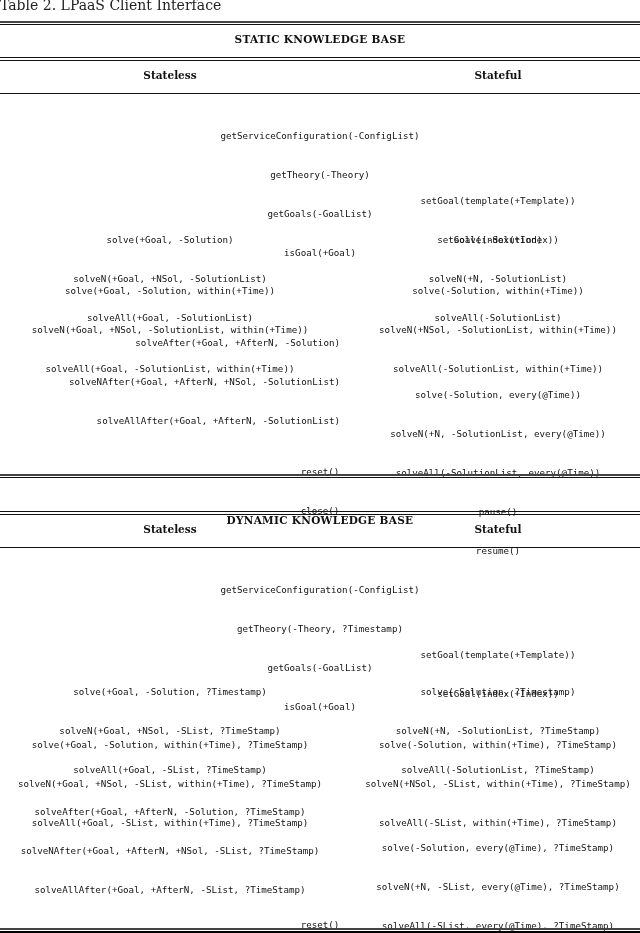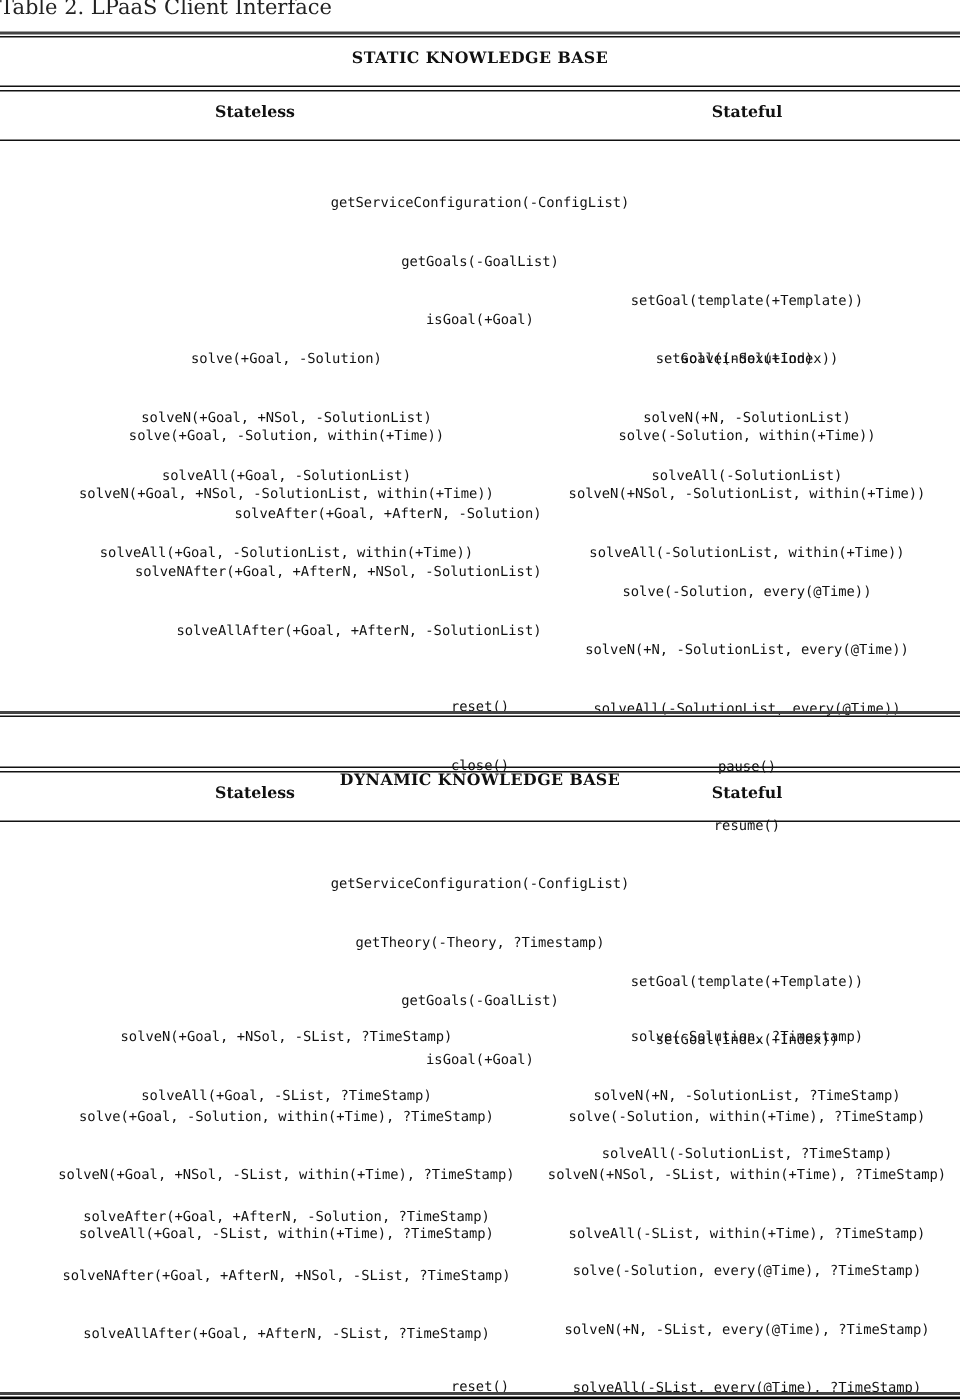--- a/index.html
+++ b/index.html
@@ -6,39 +6,40 @@
   body { width: 640px; height: 933px; position: relative; overflow: hidden; color: #111; }
   .caption { position: absolute; left: 0; top: -3px; font-family: "DejaVu Serif", "Liberation Serif", serif; font-size: 14px; color: #222; white-space: nowrap; }
   .rule { position: absolute; left: 0; width: 640px; background: #111; }
   .thick { height: 2px; background: #444; }
   .thin { height: 1px; background: #111; }
   .sec-title { position: absolute; left: 0; width: 640px; text-align: center; font-family: "DejaVu Serif", "Liberation Serif", serif; font-weight: bold; font-size: 10.5px; letter-spacing: 0.3px; color: #111; }
   .col-head { position: absolute; width: 340px; text-align: center; font-family: "DejaVu Serif", "Liberation Serif", serif; font-weight: bold; font-size: 10.5px; color: #111; }
   .block { position: absolute; text-align: center; font-family: "DejaVu Sans Mono", "Liberation Mono", monospace; font-size: 9.2px; line-height: 13px; color: #111; white-space: pre; }
   .block div { height: 13px; }
   .span-block { left: 0; width: 640px; }
-  .left-block { left: 0; width: 340px; padding-left: 21px; }
+  .left-block { left: 0; width: 340px; }
   .right-block { left: 340px; width: 316px; }
 </style>
 </head>
 <body>
 
 <div class="caption">Table 2. LPaaS Client Interface</div>
 
 <div class="rule thick" style="top:21px;"></div>
 <div class="rule thin" style="top:24px;"></div>
 <div class="sec-title" style="top:33px;">STATIC KNOWLEDGE BASE</div>
 <div class="rule thin" style="top:57px;"></div>
 <div class="rule thin" style="top:60px;"></div>
 <div class="col-head" style="left:0; top:69px;">Stateless</div>
 <div class="col-head" style="left:328px; width:340px; top:69px;">Stateful</div>
 <div class="rule thin" style="top:93px;"></div>
 
 <div class="block span-block" style="top:103px;">
   <div>getServiceConfiguration(-ConfigList)</div>
+  <div>getTheory(-Theory)</div>
   <div>getGoals(-GoalList)</div>
   <div>isGoal(+Goal)</div>
 </div>
 
 <div class="block right-block" style="top:168px;">
   <div>setGoal(template(+Template))</div>
   <div>setGoal(index(+Index))</div>
 </div>
 
 <div class="block left-block" style="top:207px;">
@@ -97,20 +98,21 @@
   <div>getGoals(-GoalList)</div>
   <div>isGoal(+Goal)</div>
 </div>
 
 <div class="block right-block" style="top:622px;">
   <div>setGoal(template(+Template))</div>
   <div>setGoal(index(+Index))</div>
 </div>
 
 <div class="block left-block" style="top:659px;">
+  <div>solve(+Goal, -Solution, ?Timestamp)</div>
   <div>solveN(+Goal, +NSol, -SList, ?TimeStamp)</div>
   <div>solveAll(+Goal, -SList, ?TimeStamp)</div>
 </div>
 <div class="block right-block" style="top:659px;">
   <div>solve(-Solution, ?Timestamp)</div>
   <div>solveN(+N, -SolutionList, ?TimeStamp)</div>
   <div>solveAll(-SolutionList, ?TimeStamp)</div>
 </div>
 
 <div class="block left-block" style="top:712px;">

